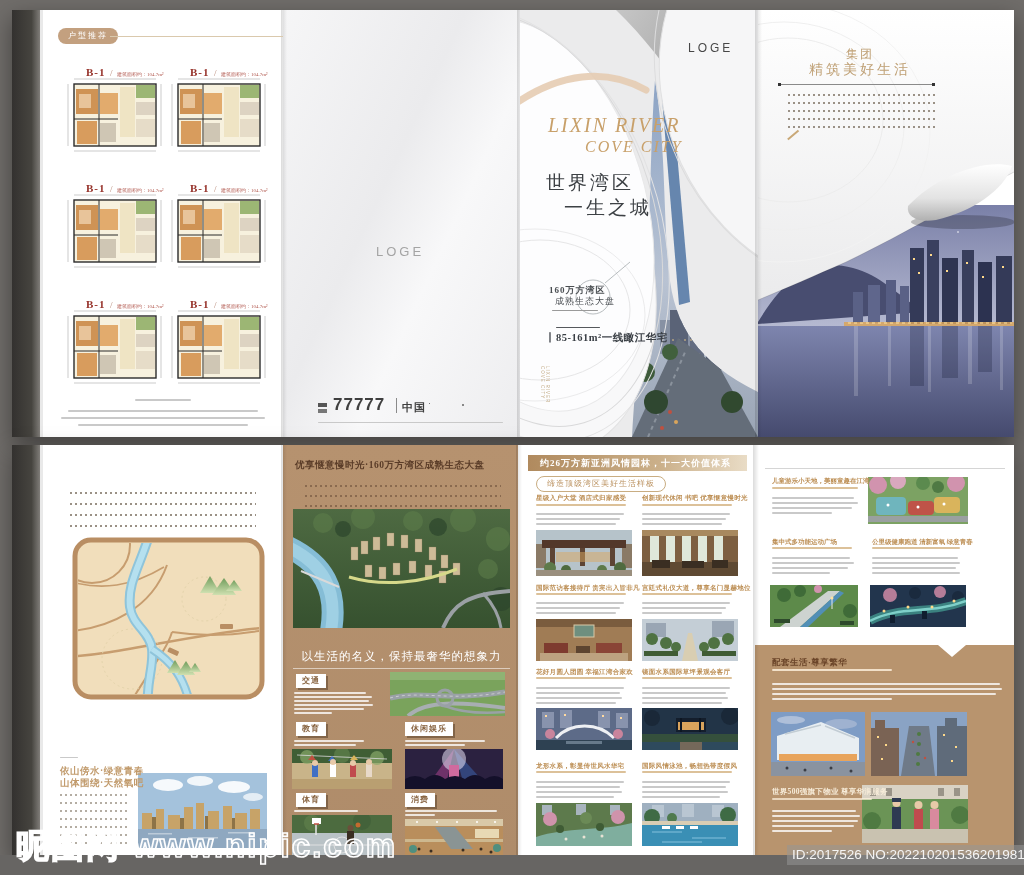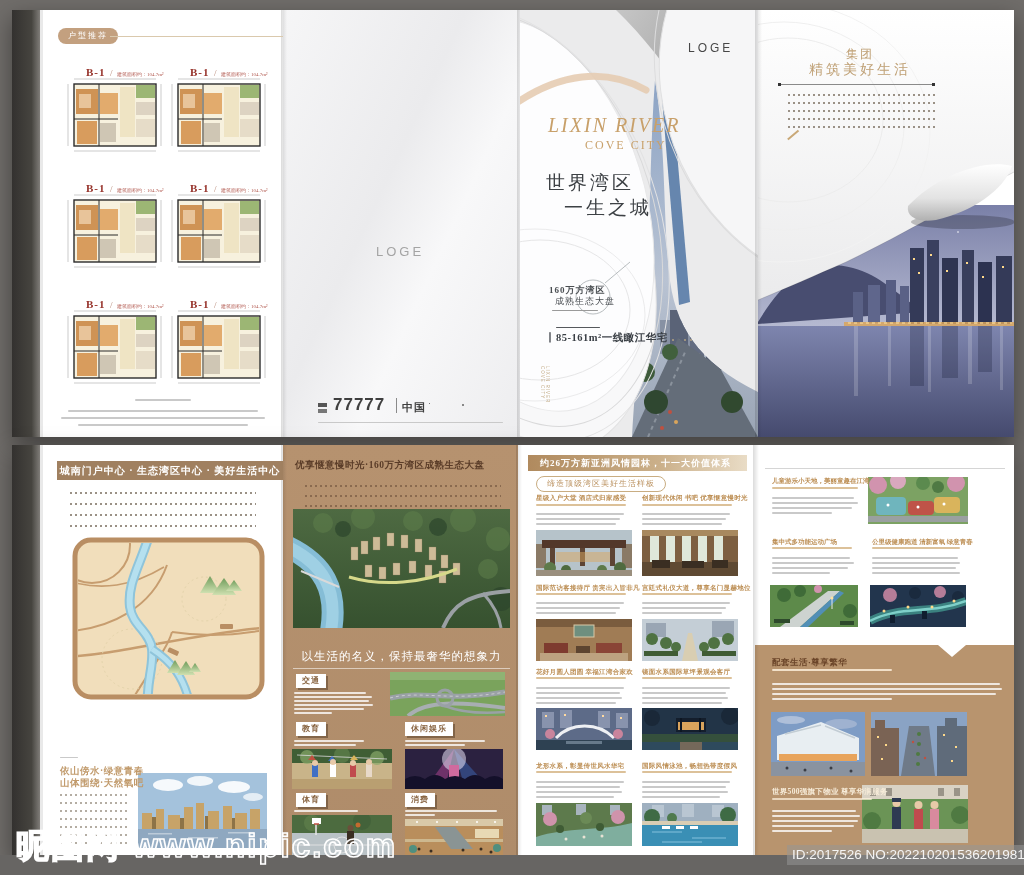--- a/index.html
+++ b/index.html
@@ -223,21 +223,21 @@
     <ellipse cx="330" cy="70" rx="190" ry="220" fill="none" stroke="#dcdcdd" transform="rotate(-25 330 70)"></ellipse>
     <path d="M-8,96 C40,62 86,58 126,80" stroke="#e5ccb3" stroke-width="7" fill="none" stroke-linecap="round" opacity=".9"></path>
     <ellipse cx="20" cy="300" rx="90" ry="70" fill="none" stroke="#e6e6e7"></ellipse>
     <ellipse cx="15" cy="305" rx="110" ry="86" fill="none" stroke="#ebebec"></ellipse>
     <circle cx="73" cy="287" r="17" fill="none" stroke="#9aa0a4" stroke-width=".7"></circle>
     <path d="M85,273 L110,252" stroke="#9aa0a4" stroke-width=".7" fill="none"></path>
   </svg>
 
   <div class="abs" style="left:688px;top:41px;font-size:12px;letter-spacing:3px;color:#474747;z-index:6;">LOGE</div>
   <div class="abs serif" style="left:548px;top:114px;font-style:italic;font-size:20px;color:#c8a06a;letter-spacing:2px;z-index:6;">LIXIN RIVER</div>
-  <div class="abs serif" style="left:585px;top:138px;font-size:12px;color:#c8a06a;letter-spacing:2px;z-index:6;">COVE CITY</div>
+  <div class="abs serif" style="left:585px;top:138px;font-style:italic;font-size:16px;color:#c8a06a;letter-spacing:2px;z-index:6;">COVE CITY</div>
   <div class="abs serif" style="left:546px;top:170px;font-size:19px;color:#3d4145;letter-spacing:3px;z-index:6;">世界湾区</div>
   <div class="abs serif" style="left:564px;top:195px;font-size:19px;color:#3d4145;letter-spacing:3px;z-index:6;">一生之城</div>
   <div class="abs serif" style="left:549px;top:284px;font-weight:bold;font-size:9px;color:#4a4e52;letter-spacing:1px;z-index:6;">160万方湾区</div>
   <div class="abs serif" style="left:555px;top:295px;font-weight:normal;font-size:9px;color:#4a4e52;letter-spacing:1px;z-index:6;">成熟生态大盘</div>
   <div class="ln" style="left:552px;top:310px;width:46px;height:1px;background:#9a9a9a;z-index:6;"></div>
   <div class="ln" style="left:556px;top:327px;width:44px;height:1px;background:#55585c;z-index:6;"></div>
   <div class="abs serif" style="left:545px;top:331px;font-weight:bold;font-size:10.5px;color:#3a3f45;letter-spacing:.5px;z-index:6;">丨85-161m²一线瞰江华宅</div>
   <div class="abs" style="left:540px;top:366px;writing-mode:vertical-rl;font-size:4.5px;letter-spacing:1px;color:#c4ad88;height:52px;z-index:6;">LIXIN RIVER COVE CITY</div>
 
   <svg class="photo" style="left:758px;top:10px;z-index:3" width="256" height="427" viewBox="0 0 256 427">
@@ -334,21 +334,20 @@
     <div class="abs" style="left:0;top:0;width:30px;height:410px;background:linear-gradient(90deg,#33312f,#46443f 65%,#8d8a86);"></div>
     <div class="abs" style="left:28px;top:0;width:3px;height:410px;background:#e9e9e9;"></div>
     <div class="abs" style="left:31px;top:0;width:240px;height:410px;background:#ffffff;"></div>
     <div class="abs" style="left:271px;top:0;width:235px;height:410px;background:linear-gradient(180deg,#b6926f,#af8c6a);"></div>
     <div class="abs" style="left:506px;top:0;width:237px;height:410px;background:#ffffff;"></div>
     <div class="abs" style="left:743px;top:0;width:259px;height:410px;background:#ffffff;"></div>
     <div class="abs" style="left:743px;top:200px;width:259px;height:210px;background:#b8946e;"></div>
   </div>
   <div class="abs" style="left:938px;top:645px;width:0;height:0;border-left:14px solid transparent;border-right:14px solid transparent;border-top:12px solid #ffffff;z-index:5;"></div>
 
-  <div class="abs serif" style="left:57px;top:461px;width:226px;height:19px;background:#a08060;color:#fff;font-weight:bold;font-size:10px;letter-spacing:1px;line-height:19px;text-align:center;z-index:5;">城南门户中心 · 生态湾区中心 · 美好生活中心</div>
   <div class="dots" style="left:70px;top:492px;width:186px;z-index:5;"></div>
   <div class="dots" style="left:70px;top:503px;width:186px;z-index:5;"></div>
   <div class="dots" style="left:70px;top:514px;width:186px;z-index:5;"></div>
   <div class="dots" style="left:70px;top:525px;width:186px;z-index:5;"></div>
 
   <svg class="photo" style="left:72px;top:537px;z-index:4" width="193" height="163" viewBox="0 0 193 163">
     <defs>
       <linearGradient id="mgrad" x1="0" y1="1" x2="0" y2="0">
           <stop offset="0" stop-color="#cfe0b0"></stop>
           <stop offset="1" stop-color="#6f9c5b"></stop>

